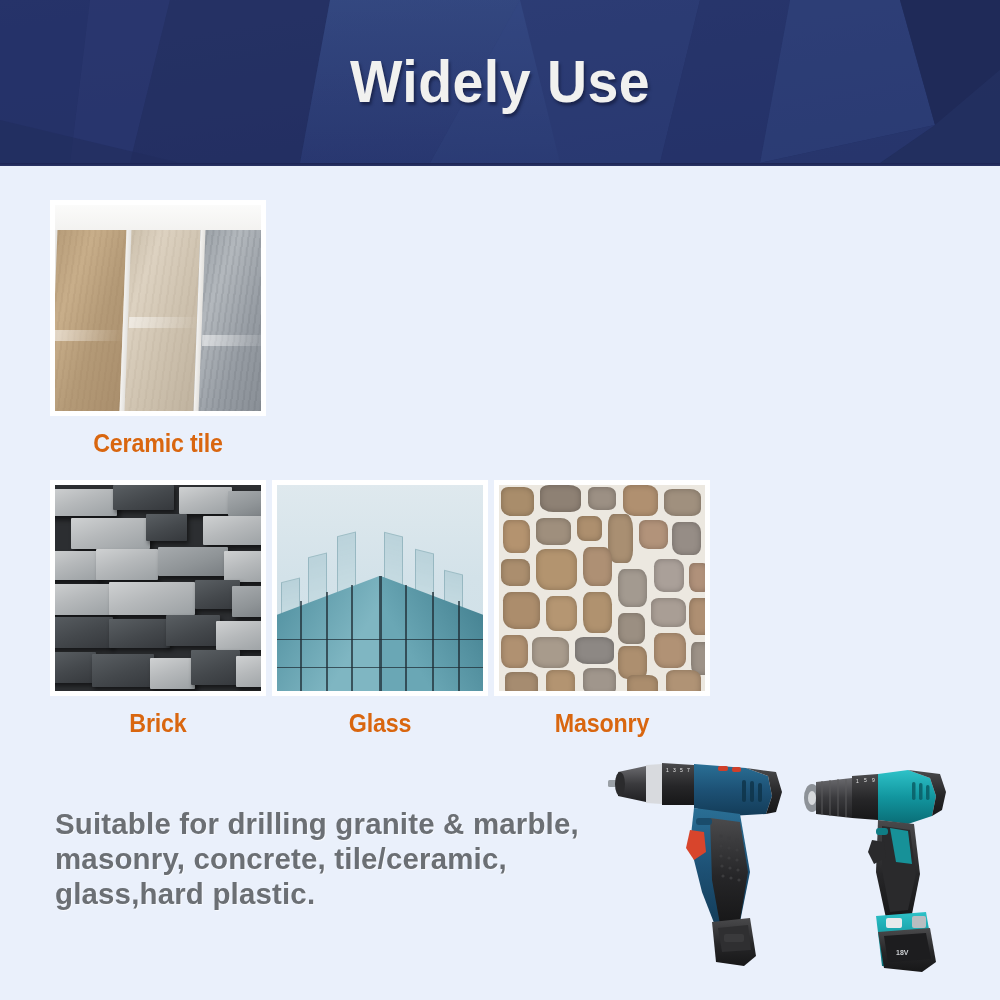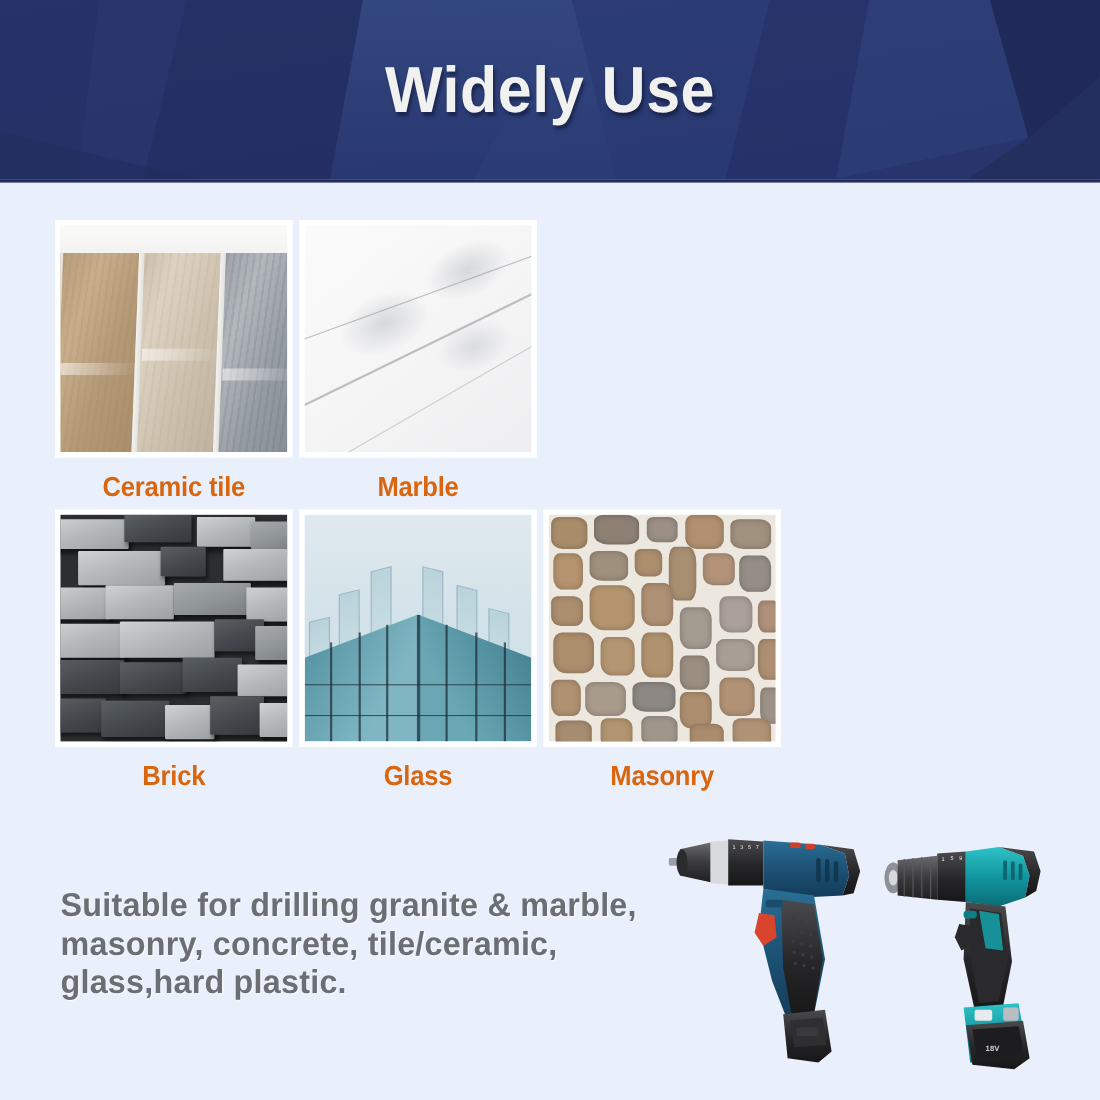--- a/index.html
+++ b/index.html
@@ -282,37 +282,24 @@
         <div class="slab slab-c">
             <div class="face"></div>
             <div class="edge"></div>
             <div class="vein" style="top:58%"></div>
           </div>
       </div>
     </div>
     <div class="label">Ceramic tile</div>
   </div>
 
-  <div class="card">
-    <div class="thumb-wrap">
-      <div class="thumb t-marble">
-        <div class="cloud c1"></div>
-          <div class="cloud c2"></div>
-          <div class="cloud c3"></div>
-        <div class="vn v1"></div>
-          <div class="vn v2"></div>
-          <div class="vn v3"></div>
-      </div>
-    </div>
-    <div class="label">Marble</div>
-  </div>
 
 </div>
 
-<div class="grid grid-row2 row2" style="top:444px;">
+<div class="grid grid-row2 row2" style="top:461px;">
 
   <div class="card">
     <div class="thumb-wrap">
       <div class="thumb t-brick">
         <div class="brick" style="left:-4%;  top:2%;  width:34%; height:13%;"></div>
         <div class="brick dk" style="left:28%;  top:0%;  width:30%; height:12%;"></div>
         <div class="brick" style="left:60%;  top:1%;  width:26%; height:13%;"></div>
         <div class="brick md" style="left:84%;  top:3%;  width:22%; height:12%;"></div>
 
         <div class="brick" style="left:8%;   top:16%; width:38%; height:15%;"></div>

